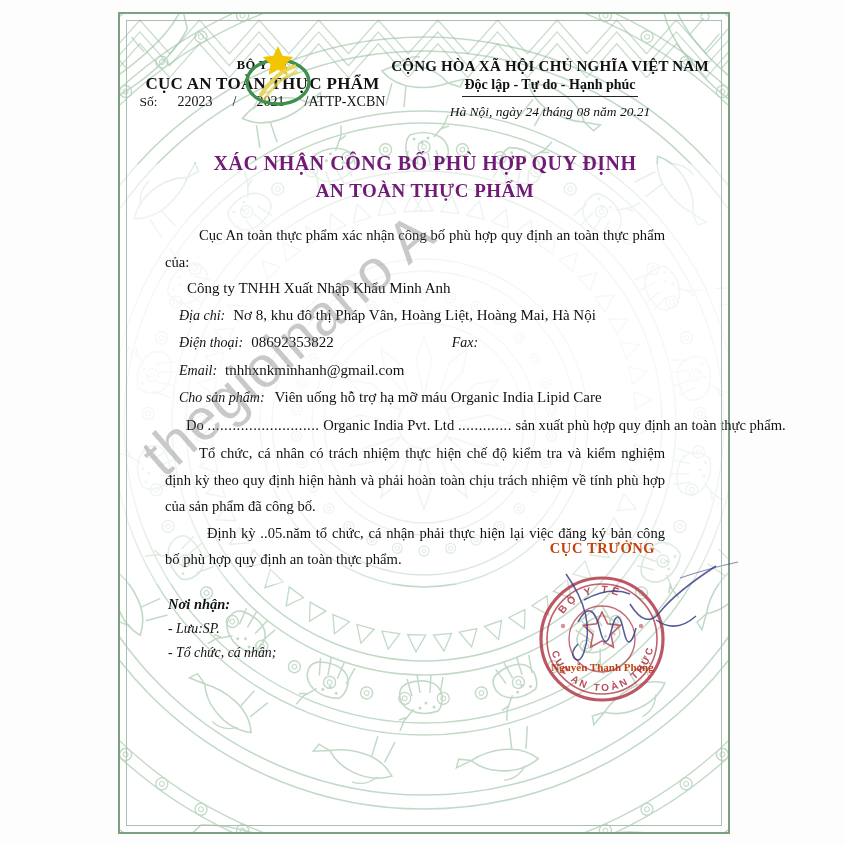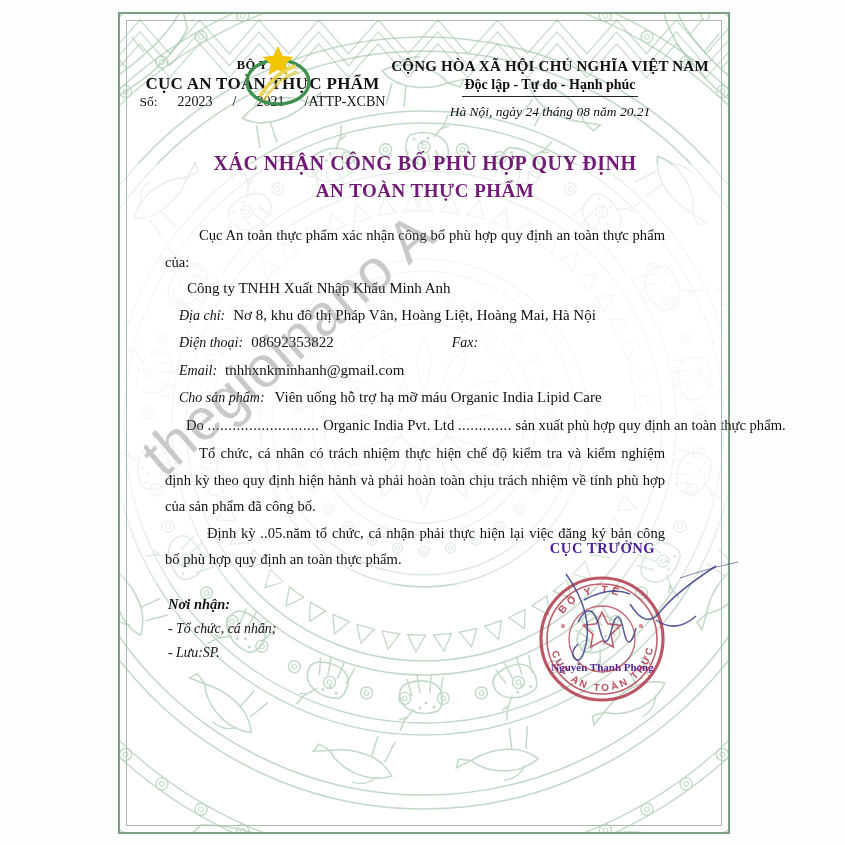--- a/index.html
+++ b/index.html
@@ -92,21 +92,21 @@
   .mk{margin-left:21px;white-space:nowrap;}
   .dots{letter-spacing:.5px;}
   .p-resp{text-indent:34px;text-align:justify;margin-top:2px;}
   .p-cycle{text-indent:42px;text-align:justify;}
   .noinhan{
     position:absolute;left:168px;top:596px;width:260px;color:#111;
   }
   .noinhan .hd{font-size:14.5px;font-weight:bold;font-style:italic;}
   .noinhan .li{font-size:13.8px;font-style:italic;margin-top:8px;}
   .sign{
-    position:absolute;left:500px;top:540px;width:205px;text-align:center;color:#4c1d95;
+    position:absolute;left:500px;top:540px;width:205px;text-align:center;color:#c2410c;
   }
   .sign .role{font-size:14.5px;font-weight:bold;letter-spacing:.6px;}
   .sign .name{font-size:11px;font-weight:bold;margin-top:104px;}
   .sealwrap{
     position:absolute;left:527px;top:564px;width:150px;height:150px;z-index:5;
     pointer-events:none;
   }
   .scribble{
     position:absolute;left:560px;top:560px;width:180px;height:130px;z-index:6;
     pointer-events:none;
@@ -617,22 +617,22 @@
 
       <div class="p-resp">Tổ chức, cá nhân có trách nhiệm thực hiện chế độ kiểm tra và kiểm nghiệm định kỳ theo quy định hiện hành và phải hoàn toàn chịu trách nhiệm về tính phù hợp của sản phẩm đã công bố.</div>
 
       <div class="p-cycle">
         <span>Định kỳ ..</span><span>05</span><span>.năm tổ chức, cá nhận phải thực hiện lại việc đăng ký bản công bố phù hợp quy định an toàn thực phẩm.</span>
       </div>
     </div>
 
     <div class="noinhan">
       <div class="hd">Nơi nhận:</div>
+      <div class="li">- Lưu:SP.</div>
       <div class="li">- Tổ chức, cá nhân;</div>
-      <div class="li">- Lưu:SP.</div>
     </div>
 
     <div class="sign">
       <div class="role">CỤC TRƯỞNG</div>
       <div class="name">Nguyễn Thanh Phong</div>
     </div>
 
     <div class="sealwrap">
       <svg viewBox="0 0 150 150" xmlns="http://www.w3.org/2000/svg">
         <defs>

